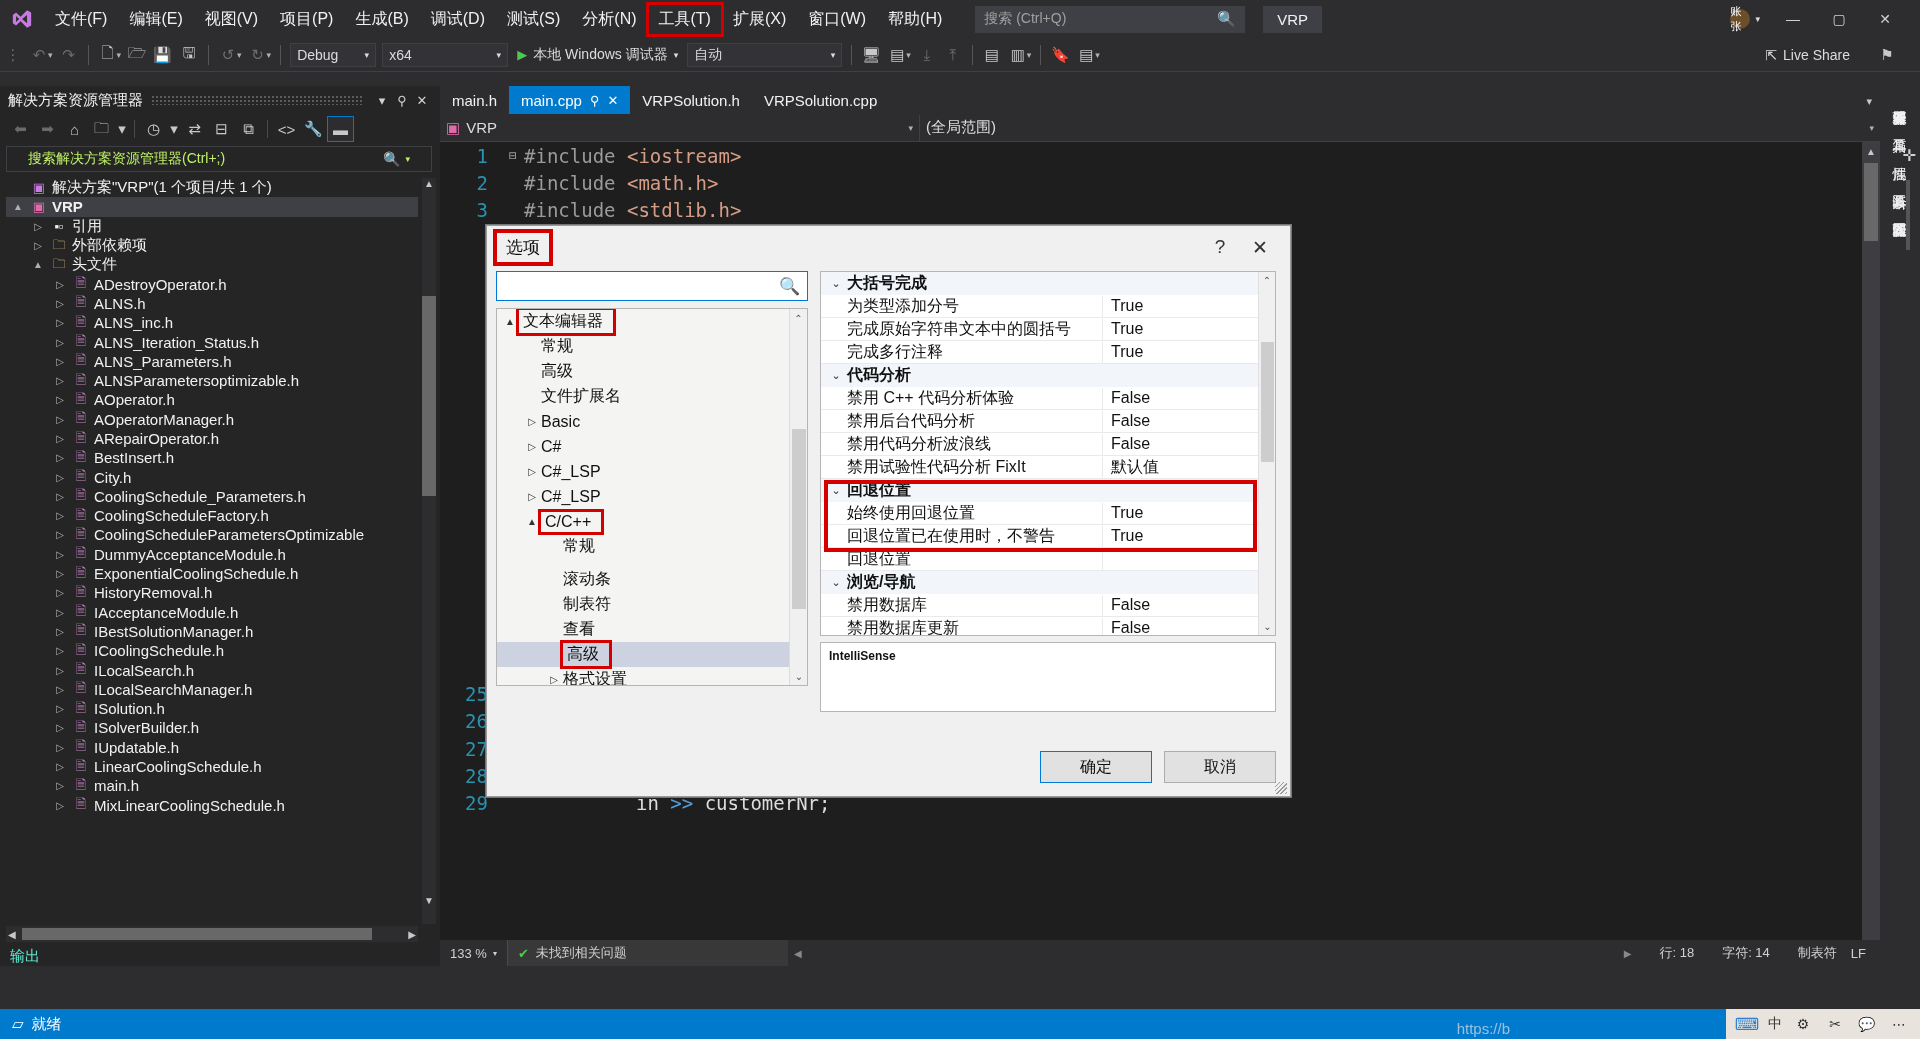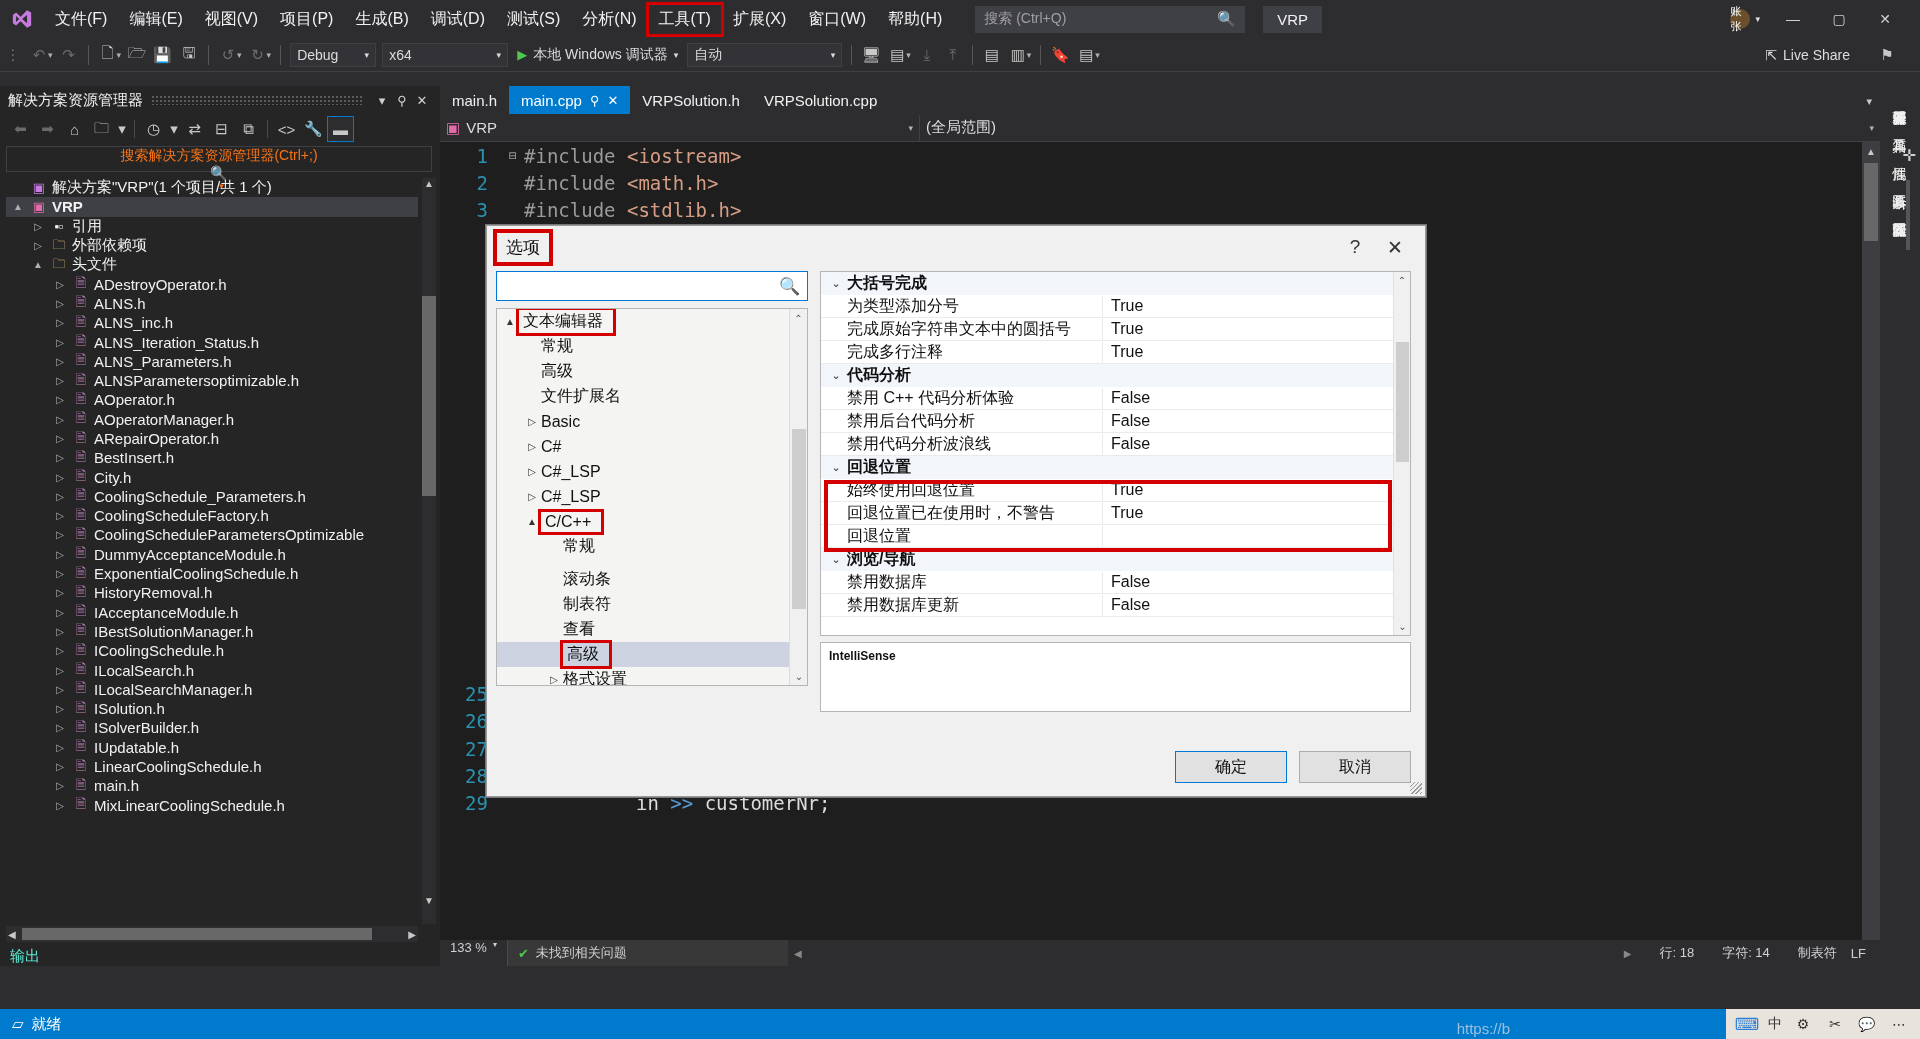--- a/index.html
+++ b/index.html
@@ -71,21 +71,21 @@
     background-image: radial-gradient(#6a6a6a 1px, transparent 1px);
     background-size: 4px 4px; background-position: 0 4px; opacity:.8;}
   .sol-head .hbtn { width: 20px; text-align:center; color:#d0d0d0; font-size: 13px;}
   .sol-tools { height: 30px; display: flex; align-items: center; gap: 2px; padding: 0 8px; }
   .sol-tools .ti { width: 25px; height: 24px; display:flex;align-items:center;justify-content:center; color:#c8c8c8; font-size:15px;}
   .sol-tools .ti.dim { color:#6a6a6a; }
   .sol-tools .ti.sel { outline: 1px solid #007acc; background:#2d2d30;}
   .sol-tools .vsep { width:1px; height:18px; background:#4a4a4a; margin:0 4px;}
   .sol-search {
     height: 26px; margin: 2px 8px 2px 6px; background: #252526; border: 1px solid #3f3f46;
-    display: flex; align-items: center; padding: 0 8px; color: #f97316; font-size: 14px; flex-direction: column;
+    display: flex; align-items: center; padding: 0 21px; color: #bef264; font-size: 14px;
   }
   .sol-search .ph { flex:1; }
   .sol-tree { position: absolute; top: 92px; left: 6px; right: 22px; bottom: 42px; overflow: hidden; font-size: 15px; }
   .trow { display: flex; align-items: center; height: 19.3px; white-space: nowrap; padding-left: 2px;}
   .trow.sel { background: #3f3f46; }
   .tw { display:inline-block; width: 20px; text-align:center; color:#b0b0b0; font-size:10px; flex:none;}
   .tico { width: 22px; text-align:center; flex:none; font-size: 13px; }
   .tlabel { margin-left: 2px; }
   .bold { font-weight: bold; }
   .sol-vscroll { position:absolute; right: 4px; top: 92px; width: 14px; bottom: 42px; background:#2d2d30;}
@@ -103,40 +103,40 @@
   .tabstrip .chev { position:absolute; right: 8px; bottom: 6px; color:#c8c8c8; font-size:11px;}
   .navbar2 { height: 28px; background: #2d2d30; display:flex; align-items:center; border-bottom:1px solid #3f3f46;}
   .navcombo { height: 26px; display:flex; align-items:center; color:#dcdcdc; font-size:15px; padding: 0 6px; border-right:1px solid #3f3f46; justify-content:space-between;}
   .code { position:absolute; left:0; right:0; top:56px; bottom:26px; background:#1e1e1e; overflow:hidden;}
   .cline { display:flex; height: 27.4px; align-items:center; font-family: "DejaVu Sans Mono","Liberation Mono", monospace; font-size: 19px;}
   .lnum { width: 62px; text-align:right; color:#2b91af; padding-right: 14px; flex:none; }
   .cfold { width: 22px; color:#9a9a9a; font-size: 13px; flex:none; text-align:center;}
   .ctext { color:#dcdcdc; white-space: pre; }
   .kw { color:#569cd6; } .pp { color:#9b9b9b; } .str { color:#d69d85; } .typ { color:#4ec9b0; }
   .ed-status { position:absolute; left:0; right:0; bottom:0; height:26px; background:#2d2d30; display:flex; align-items:center; color:#d0d0d0; font-size:13px;}
-  .zoomsel { display:flex; align-items:flex-start; gap:6px; padding: 0 10px; border-right:1px solid #4a4a4a; height:26px;}
+  .zoomsel { display:flex; align-items:center; gap:6px; padding: 0 10px; border-right:1px solid #4a4a4a; height:26px;}
   .edvscroll { position:absolute; right:0; top:56px; bottom:26px; width:18px; background:#3e3e42;}
 
   
   .rdock { position:absolute; right:0; top:86px; width:40px; bottom:73px; background:#2d2d30; color:#d0d0d0;
       display:flex; flex-direction:column; align-items:center; padding-top:6px; }
   .rtab { writing-mode: vertical-rl; font-size: 14px; padding: 8px 0; margin-bottom: 12px; color:#f1f1f1;}
 
   
   .statusbar { position:absolute; left:0; bottom:0; width:1920px; height: 30px; background:#007acc; color:#fff;
      display:flex; align-items:center; font-size:15px; }
   .sb-ready { display:flex; align-items:center; gap:8px; padding-left:12px;}
   .sb-right { position:absolute; right:0; display:flex; align-items:center; height:30px; }
   .tray { background:#e8e4dd; height:30px; display:flex; align-items:center; gap:10px; padding: 0 10px; color:#333; font-size:14px;}
   .tray .tr-ico { width:22px; height:22px; display:flex;align-items:center;justify-content:center; }
   .url-ghost { position:absolute; right: 410px; bottom: 2px; color:#cfd8e8; font-size:15px; opacity:.75;}
 
   
   .dlg {
-    position:absolute; left:486px; top:225px; width: 940px; height: 572px;
+    position:absolute; left:486px; top:225px; width: 805px; height: 572px;
     background:#f0f0f0; border: 1px solid #9a9a9a; box-shadow: 0 0 0 1px #767676;
   }
   .dlg-title { height: 42px; display:flex; align-items:center; padding: 0 10px; background:#f0f0f0; }
   .dlg-title .t { font-size: 17px; color:#111; padding: 3px 9px; }
   .dlg-title .t.boxed { outline: 4px solid #d40000; }
   .dlg-title .sp { flex:1; }
   .dlg-title .hb { width: 40px; text-align:center; font-size:19px; color:#333; }
   .dlg-body { position:absolute; left:0; right:0; top:42px; bottom: 0; }
   .dlg-search {
     position:absolute; left: 9px; top: 3px; width: 312px; height: 30px;
@@ -708,20 +708,24 @@
               <span class="gval">False</span>
             </div>
             <div class="grow">
               <span class="gname">禁用后台代码分析</span>
               <span class="gval">False</span>
             </div>
             <div class="grow">
               <span class="gname">禁用代码分析波浪线</span>
               <span class="gval">False</span>
             </div>
+            <div class="grow">
+              <span class="gname">禁用试验性代码分析 FixIt</span>
+              <span class="gval">默认值</span>
+            </div>
             <div class="gcat">
               <span class="gchev">⌄</span>
               <span>回退位置</span>
             </div>
             <div class="grow">
               <span class="gname">始终使用回退位置</span>
               <span class="gval">True</span>
             </div>
             <div class="grow">
               <span class="gname">回退位置已在使用时，不警告</span>

